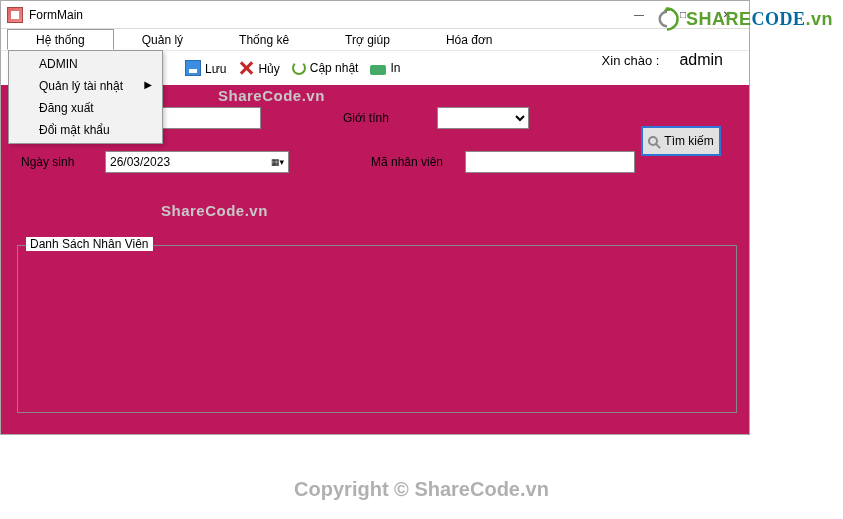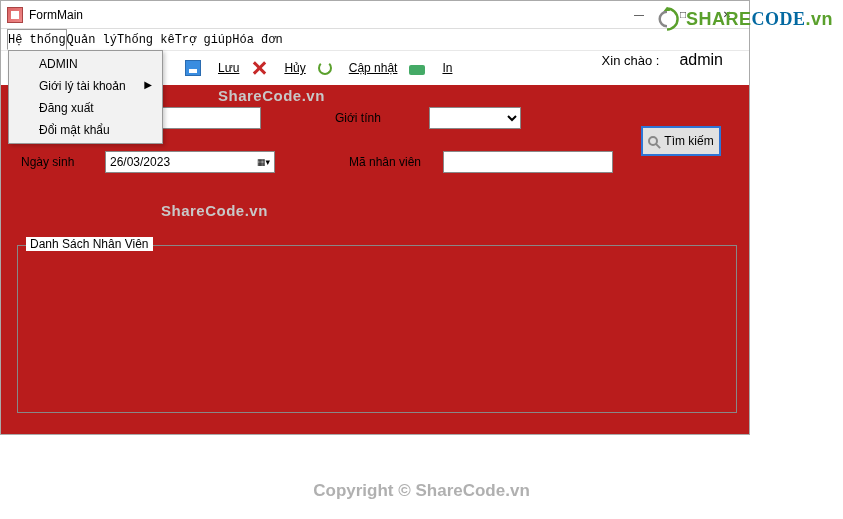--- a/index.html
+++ b/index.html
@@ -1,74 +1,74 @@
 <!DOCTYPE html>
 <html><head>
   <meta charset="utf-8">
   <style>
     * { box-sizing: border-box; margin: 0; padding: 0; }
     body { font-family: "Segoe UI", Tahoma, sans-serif; font-size: 12px; background: #fff; width: 843px; height: 519px; position: relative; overflow: hidden; }
     
-    .window { border: 1px solid #aaa; width: 750px; height: 435px; background: #b91c1c; position: relative; }
+    .window { border: 1px solid #aaa; width: 750px; height: 435px; background: #be185d; position: relative; }
     .titlebar { height: 28px; display: flex; align-items: center; justify-content: space-between; padding: 0 0 0 6px; border-bottom: 1px solid #ddd; background: #fff; }
     .titlebar-left { display: flex; align-items: center; gap: 6px; }
     .app-icon { width: 16px; height: 16px; background: linear-gradient(135deg,#d66,#e88); display:inline-block; border:1px solid #a44; }
     .app-icon::after { content:""; display:block; width:8px; height:8px; background:#fff; margin:3px; }
     .titlebar-title { font-size: 12px; color: #000; }
     .win-controls { display: flex; }
     .win-btn { width: 44px; height: 28px; display: flex; align-items: center; justify-content: center; cursor: pointer; font-family: "Segoe UI Symbol", sans-serif; font-size: 10px; color:#333; }
 
     .menubar { height: 22px; display: flex; align-items: stretch; padding: 0 6px; font-size: 12px; background:#fff; border-bottom:1px solid #e8e8e8; }
-    .menubar-item { padding: 2px 0; cursor: pointer; display:flex; align-items:center;font-family:Liberation Mono, monospace; }
+    .menubar-item { padding: 2px 28px; cursor: pointer; display:flex; align-items:center; }
     .menubar-item.active { background:#fff; border:1px solid #999; border-bottom:1px solid #fff; position:relative; z-index:20; }
     
     .dropdown { position:absolute; left:7px; top:49px; width:155px; background:#f2f2f2; border:1px solid #999; box-shadow:2px 2px 4px rgba(0,0,0,0.2); z-index:15; padding:2px; }
     .dropdown-item { padding:4px 26px 4px 28px; cursor:pointer; font-size:12px; position:relative; }
     .dropdown-item .chev { position:absolute; right:8px; top:4px; font-size:10px; }
 
     .toolbar { height: 34px; display: flex; align-items: center; padding: 0 8px; gap: 4px; background:#fff; position:relative; }
-    .tb-btn { display:flex; align-items:center; gap:17px; padding:2px 4px; cursor:pointer; font-size:12px;text-decoration:underline; }
+    .tb-btn { display:flex; align-items:flex-end; gap:4px; padding:2px 4px; cursor:pointer; font-size:12px; }
     .tb-icon { width:16px; height:16px; display:inline-block; }
     .icon-disk { background:#3a8de0; border:1px solid #2a6bb0; position:relative; }
     .icon-disk::after{content:"";position:absolute;bottom:2px;left:3px;width:8px;height:4px;background:#fff;}
     .icon-x { position:relative; }
     .icon-x::before,.icon-x::after{content:"";position:absolute;left:7px;top:0;width:3px;height:16px;background:#c62828;}
     .icon-x::before{transform:rotate(45deg);} .icon-x::after{transform:rotate(-45deg);}
     .icon-refresh { border:2px solid #5aa02c; border-radius:50%; border-top-color:transparent; width:14px; height:14px; }
     .icon-print { background:#4a6; border-radius:2px; position:relative; height:10px; margin-top:3px;}
     .icon-mag { border:2px solid #888; border-radius:50%; width:10px; height:10px; position:relative; }
     .icon-mag::after{content:"";position:absolute;width:2px;height:6px;background:#888;right:-3px;bottom:-5px;transform:rotate(-45deg);}
     
     .greeting { position:absolute; right:26px; top:0; font-size:13px; display:flex; gap:20px; align-items:center; }
     .greeting .uname { font-size:16px; }
     
     .watermark { position:absolute; color:#c8c8c8; font-size:15px; font-weight:600; letter-spacing:0.5px; pointer-events:none; font-family: Arial, sans-serif; }
     .wm1 { left:217px; top:86px; }
     .wm2 { left:160px; top:201px; }
     
     .form-area { padding: 10px 20px; position:relative; }
-    .row { display:flex; align-items:flex-end; margin:12px 0 22px 0; gap:20px; }
+    .row { display:flex; align-items:flex-end; margin:12px 0 22px 0; gap:28px; }
     .field { display:flex; align-items:center; gap:14px; }
     .lbl { width:80px; font-size:12px; }
     .txt { width:170px; height:22px; border:1px solid #888; padding:1px 4px; font-size:12px; background:#fff; }
     .combo { width:92px; height:22px; border:1px solid #888; font-size:12px; background:#fff; }
-    .dtp { width:170px; height:22px; border:1px solid #888; display:flex; align-items:center; justify-content:space-between; padding:0 4px; font-size:12px; background:#fff; }
+    .dtp { width:184px; height:22px; border:1px solid #888; display:flex; align-items:center; justify-content:space-between; padding:0 4px; font-size:12px; background:#fff; }
     .dtp-btn { display:flex; align-items:center; gap:2px; font-size:9px; cursor:pointer; }
     
     .btn-search { position:absolute; right:28px; top:125px; width:80px; height:30px; border:2px solid #2e75d6; background:#e1e1e1; cursor:pointer; display:flex; align-items:center; justify-content:center; gap:6px; font-size:12px; }
     
     .groupbox { margin:40px 12px 0 16px; border:1px solid #888; height:168px; position:relative; }
     .groupbox-title { position:absolute; top:-9px; left:8px; background:#fff; padding:0 4px; font-size:12px; }
     
     .logo-corner { position:absolute; right:10px; top:6px; display:flex; align-items:center; gap:6px; }
     .logo-swirl { width:26px; height:26px; }
     .logo-txt { font-size:18px; font-weight:600; font-family: Arial, sans-serif; letter-spacing:0.5px; }
     .lg-green{ color:#5aa02c; } .lg-gray{ color:#0369a1;font-family:Liberation Serif, serif; }
     
-    .footer { position:absolute; bottom:18px; width:843px; text-align:center; color:#b0b0b0; font-size:17px; font-weight:600; font-family: Arial, sans-serif; }
+    .footer { position:absolute; bottom:18px; width:843px; text-align:center; color:#b0b0b0; font-size:20px; font-weight:600; font-family: Arial, sans-serif; }
   </style>
 </head>
 <body>
 
 <div class="window">
 
   <div class="titlebar">
     <div class="titlebar-left">
       <span class="app-icon"></span>
       <span class="titlebar-title">FormMain</span>
@@ -83,21 +83,21 @@
   <div class="menubar">
     <div class="menubar-item active">Hệ thống</div>
     <div class="menubar-item">Quản lý</div>
     <div class="menubar-item">Thống kê</div>
     <div class="menubar-item">Trợ giúp</div>
     <div class="menubar-item">Hóa đơn</div>
   </div>
 
   <div class="dropdown">
     <div class="dropdown-item"><span>ADMIN</span></div>
-    <div class="dropdown-item"><span>Giới lý tài khoản</span><span class="chev">▶</span></div>
+    <div class="dropdown-item"><span>Quản lý tài nhật</span><span class="chev">▶</span></div>
     <div class="dropdown-item"><span>Đăng xuất</span></div>
     <div class="dropdown-item"><span>Đổi mật khẩu</span></div>
   </div>
 
   <div class="toolbar">
     <div style="width:168px"></div>
     <div class="tb-btn">
         <span class="tb-icon icon-disk"></span>
         <span>Lưu</span>
       </div>

